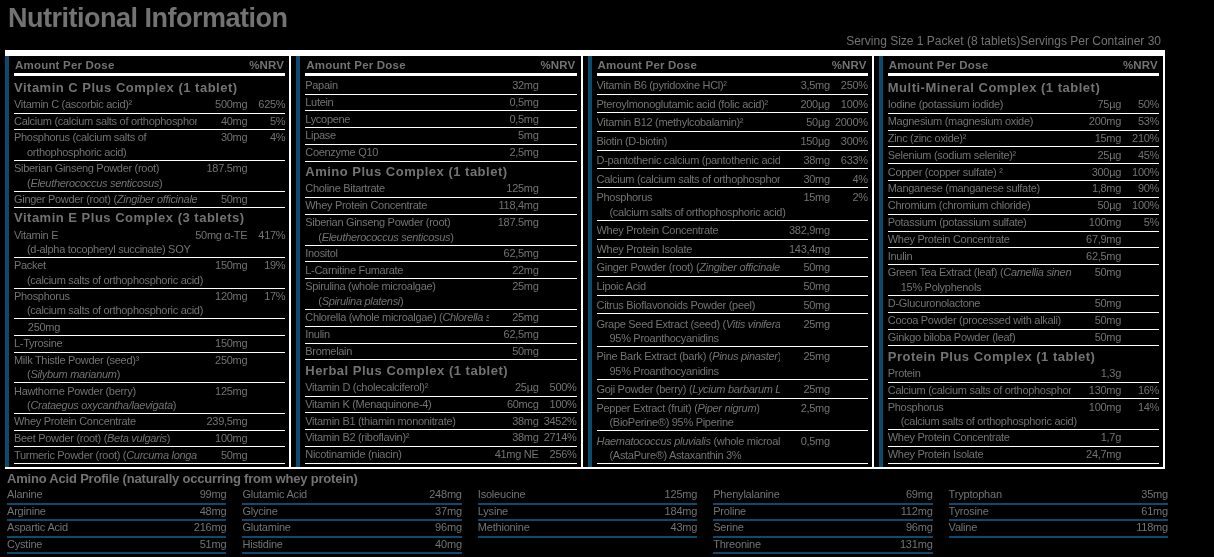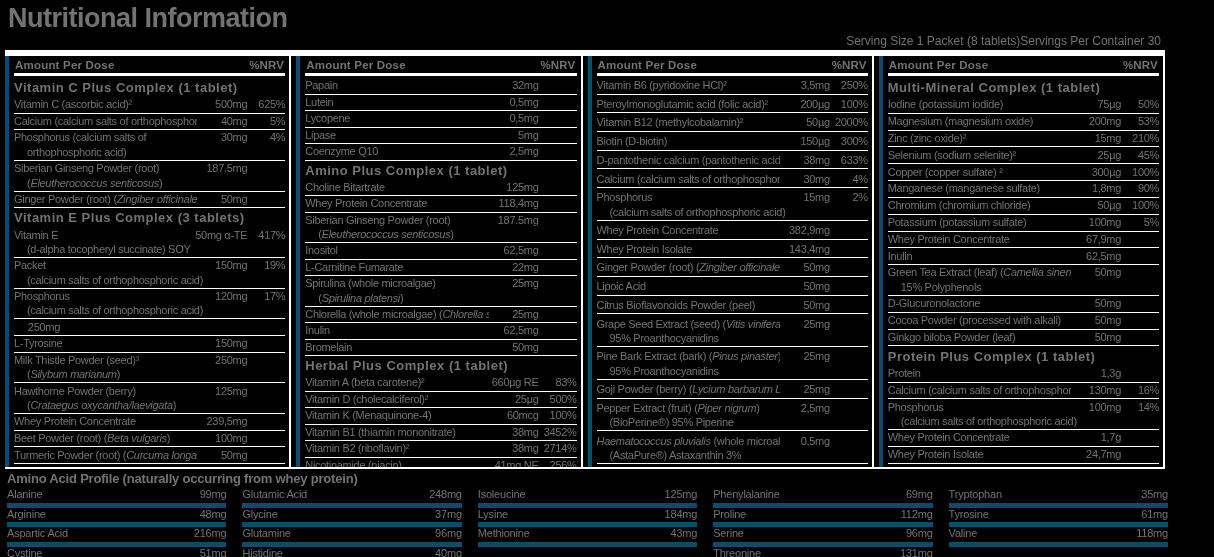--- a/index.html
+++ b/index.html
@@ -21,21 +21,21 @@
                line-height:18px;padding:1px 0 0 0;white-space:nowrap;}
   .line{display:flex;gap:4px;font-size:11px;line-height:14.5px;letter-spacing:-0.3px;}
   .nm{flex:1 1 auto;white-space:nowrap;overflow:hidden;}
   .amt{white-space:nowrap;min-width:46px;text-align:right;}
   .nrv{white-space:nowrap;min-width:34px;text-align:right;}
   .sub{font-size:11px;line-height:14px;letter-spacing:-0.3px;padding-left:13px;white-space:nowrap;}
   .amino{margin:2px 0 0 5px;padding:0 2px;}
   .amino-title{font-weight:bold;font-size:13px;line-height:15px;letter-spacing:-0.2px;margin-top:1px;}
   .amino-cols{display:grid;grid-template-columns:repeat(5,1fr);column-gap:16px;margin-top:2px;align-content:start;}
   .amino-col{align-self:start;}
-  .arow{display:flex;justify-content:space-between;border-bottom:5px solid #0c4a6e;
+  .arow{display:flex;justify-content:space-between;border-bottom:2px solid #0c4a6e;
         font-size:11px;line-height:13.6px;letter-spacing:-0.2px;padding-bottom:1px;}
   i{font-style:italic;}
 </style>
 </head>
 <body>
 
 <div class="label">
   <div class="hdr">
     <h1 class="title">Nutritional Information</h1>
     <div class="hdr-row">
@@ -270,27 +270,20 @@
           <div class="row">
             <div class="line">
               <span class="nm"><span>Bromelain</span></span>
               <span class="amt">50mg</span>
               <span class="nrv"></span>
             </div>
           </div>
           <div class="row section">Herbal Plus Complex (1 tablet)</div>
           <div class="row">
             <div class="line">
-              <span class="nm"><span>Vitamin A (beta carotene)²</span></span>
-              <span class="amt">660µg RE</span>
-              <span class="nrv">83%</span>
-            </div>
-          </div>
-          <div class="row">
-            <div class="line">
               <span class="nm"><span>Vitamin D (cholecalciferol)²</span></span>
               <span class="amt">25µg</span>
               <span class="nrv">500%</span>
             </div>
           </div>
           <div class="row">
             <div class="line">
               <span class="nm"><span>Vitamin K (Menaquinone-4)</span></span>
               <span class="amt">60mcg</span>
               <span class="nrv">100%</span>

